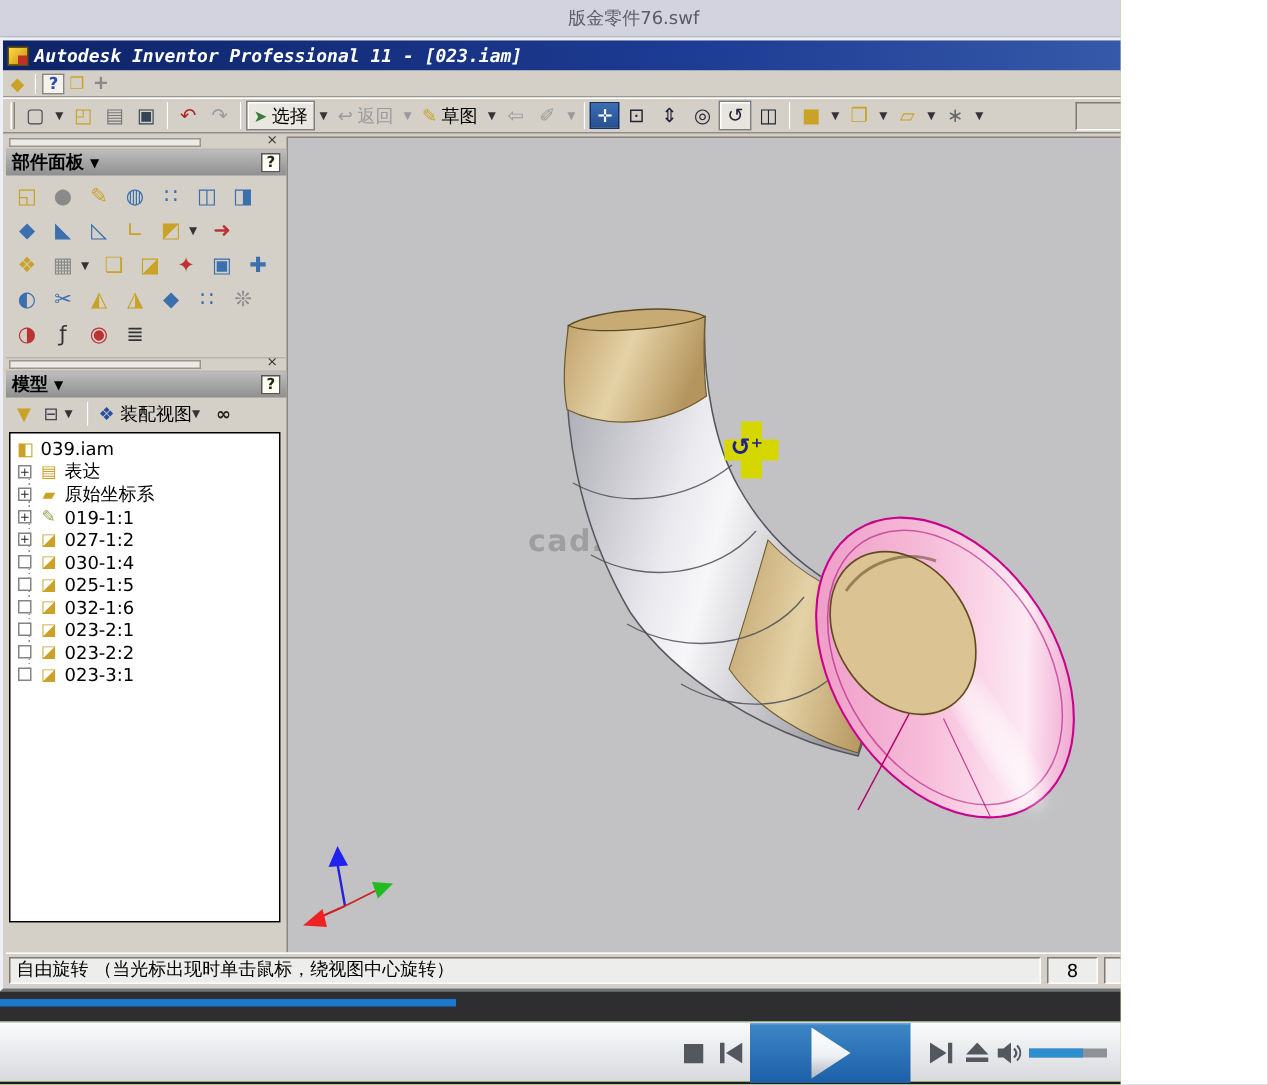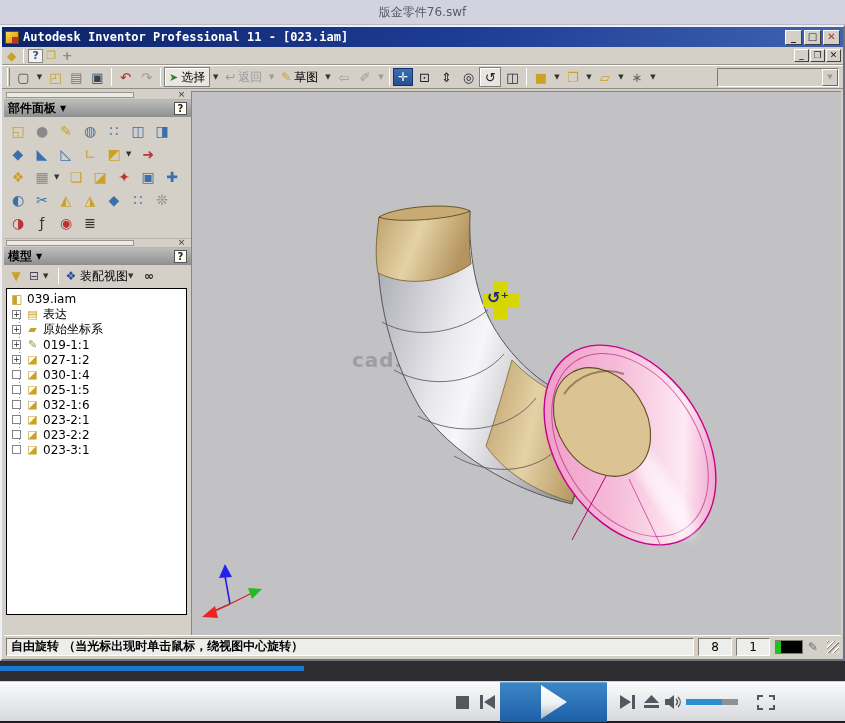--- a/index.html
+++ b/index.html
@@ -1,30 +1,30 @@
 <!DOCTYPE html>
 <html><head>
 <meta charset="utf-8">
 <style>
   * { margin:0; padding:0; box-sizing:border-box; }
   html,body { width:845px; height:723px; overflow:hidden; }
   body { font-family:"DejaVu Sans", sans-serif; }
-  .screen { position:relative; width:845px; height:723px; background:#84cc16; overflow:hidden; }
+  .screen { position:relative; width:747px; height:723px; background:#84cc16; overflow:hidden; }
 
   
   .top-strip { position:absolute; left:0; top:0; width:845px; height:25px; background:#d2d3de;
     display:flex; align-items:center; justify-content:center; color:#5b5b66; font-size:12px;
     border-bottom:1px solid #b8b9c6; }
 
   
   .app { position:absolute; left:0; top:25px; width:845px; height:636px; background:#d4d0c8;
     border:2px solid; border-color:#eef0f8 #70707c #70707c #eef0f8; }
 
   .titlebar { height:20px; background:linear-gradient(90deg,#0e2468,#1d3c94 55%,#3f63b0);
-    display:flex; align-items:center; padding:0 3px; color:#fff; }
+    display:flex; align-items:center; padding:0 3px; color:#fff;font-style:italic; }
   .titlebar .app-ic { width:14px; height:13px; background:linear-gradient(135deg,#ffd948,#c99010);
     border:1px solid #6a4e00; margin-right:4px; position:relative; }
   .titlebar .app-ic::after { content:""; position:absolute; right:0; bottom:0; width:6px; height:6px; background:#c03028; }
   .titlebar .ttl { font-family:"DejaVu Sans Mono", monospace; font-weight:bold; font-size:12px; white-space:nowrap; }
   .tb-wbtns { margin-left:auto; display:flex; gap:2px; }
   .wbtn { width:17px; height:15px; background:#d4d0c8; border:1px solid; border-color:#fff #404040 #404040 #fff;
     font-size:10px; line-height:12px; text-align:center; color:#222; font-weight:bold; }
   .wbtn.close { color:#c22; }
 
   .menubar { height:18px; background:#d4d0c8; display:flex; align-items:center; padding:0 2px;
@@ -107,21 +107,21 @@
   .rot-cursor { position:absolute; left:291px; top:189px; width:36px; height:38px; }
   .rc-v { position:absolute; left:11px; top:0; width:14px; height:38px; background:#d6d600; }
   .rc-h { position:absolute; left:0; top:12px; width:36px; height:14px; background:#d6d600; }
   .rc-g { position:absolute; left:4px; top:7px; font-size:16px; font-weight:bold; color:#22228c; }
   svg.triad { position:absolute; left:2px; top:466px; }
 
   
   .statusbar { position:absolute; left:2px; right:2px; bottom:2px; height:22px; background:#d4d0c8;
     border-top:1px solid #fff; display:flex; align-items:center; padding:0 2px; font-size:12px; }
   .sfield { width:688px; height:18px; background:#ededeb; border:1px solid; border-color:#7e7a72 #fff #fff #7e7a72;
-    display:flex; align-items:center; padding:0 4px; white-space:nowrap; overflow:hidden;font-weight:bold; }
+    display:flex; align-items:center; padding:0 4px; white-space:nowrap; overflow:hidden; }
   .scell { width:34px; height:18px; margin-left:4px; background:#ededeb; border:1px solid; border-color:#7e7a72 #fff #fff #7e7a72;
     display:flex; align-items:center; justify-content:center; }
   .smeter { width:28px; height:14px; margin-left:5px; background:#000; border:1px solid #7e7a72; position:relative; }
   .smeter-fill { position:absolute; left:0; top:0; bottom:0; background:#22c022; }
   .sic { margin-left:5px; color:#667; font-size:12px; }
   .sgrip { margin-left:auto; width:12px; height:12px;
     background:repeating-linear-gradient(135deg,#fff 0 1px,#8a867e 1px 2px,transparent 2px 4px); }
 
   
   .player { position:absolute; left:0; top:661px; width:845px; height:62px; }

